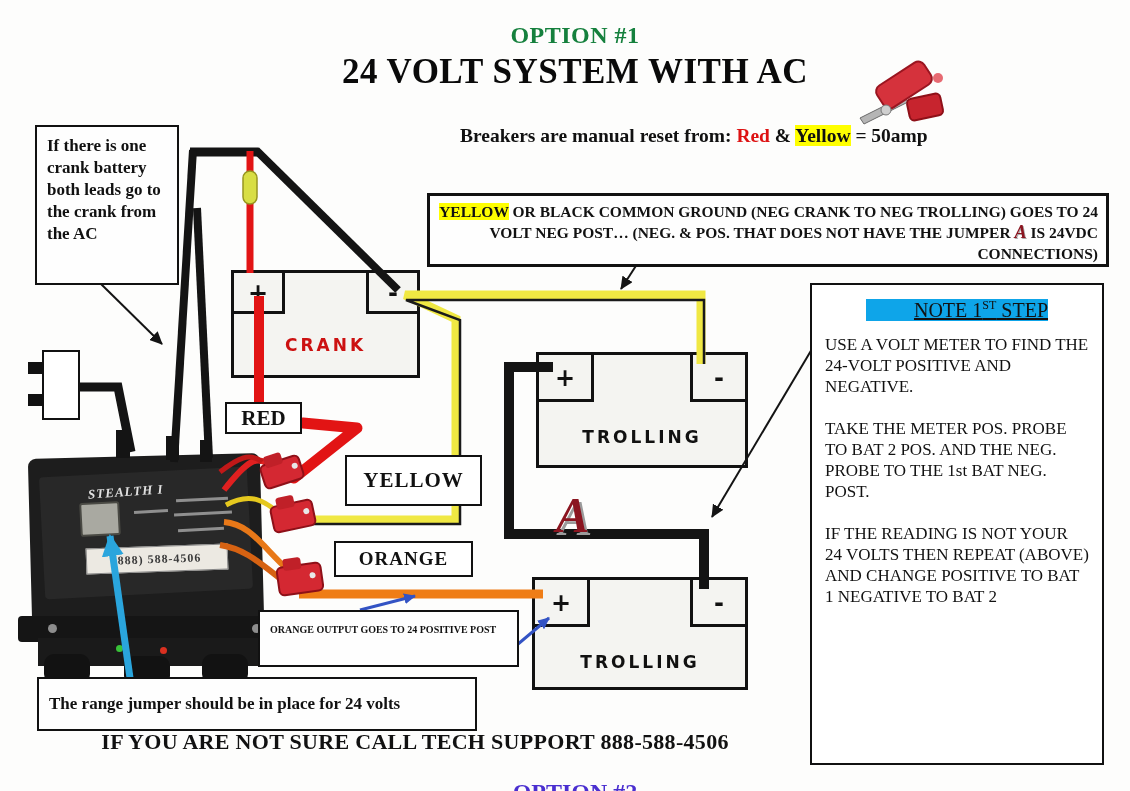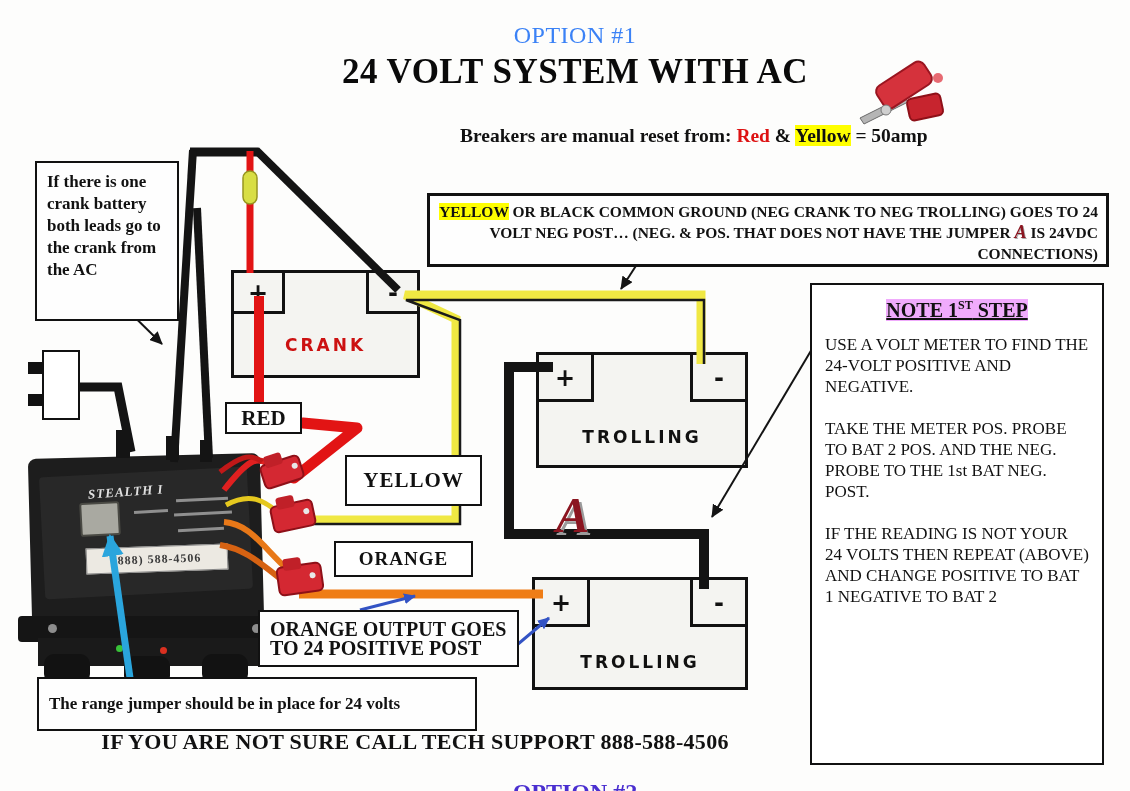--- a/index.html
+++ b/index.html
@@ -1,40 +1,40 @@
 <!DOCTYPE html>
 <html><head>
 <meta charset="utf-8">
 <style>
   html,body{margin:0;padding:0;background:#ffffff;}
   #stage{position:relative;width:1130px;height:791px;background:#fdfdfc;overflow:hidden;
          font-family:"Liberation Serif","DejaVu Serif",serif;color:#111;}
   .abs{position:absolute;}
   
-  .option-title{left:20px;top:22px;width:1110px;text-align:center;font-size:24px;font-weight:normal;color:#3b82f6;letter-spacing:.5px;}
+  .option-title{left:20px;top:22px;width:1110px;text-align:center;font-size:24px;font-weight:bold;color:#15803d;letter-spacing:.5px;}
   .main-title{left:20px;top:52px;width:1110px;text-align:center;font-size:35px;font-weight:bold;color:#0a0a0a;letter-spacing:.5px;}
   .option2-title{left:300px;top:779px;width:550px;text-align:center;font-size:24px;font-weight:bold;color:#4a2fd0;}
   
   .breaker-info{left:460px;top:122px;width:560px;font-size:19.5px;font-weight:bold;line-height:27px;}
   .breaker-info .l2{text-align:right;margin-top:48px;}
   .w-red{color:#dd1212;}
   .w-yellow{background:#ffff00;}
   .w-orange{color:#e8820c;}
   
   .note-frame{border:3px solid #111;background:#fefefe;}
   .ground-note{left:427px;top:193px;width:660px;height:58px;padding:5px 8px;font-size:15.5px;font-weight:bold;line-height:21px;border-width:3px;}
   .jumper-a-inline{color:#8b1520;font-style:italic;font-weight:bold;font-size:18px;text-shadow:1px 1px 0 #aaa;}
-  .crank-note{left:35px;top:125px;width:122px;height:140px;padding:8px 8px 8px 10px;border-width:2px;font-size:17px;font-weight:bold;line-height:22px;margin-top:36px;}
-  .orange-output{left:258px;top:610px;width:237px;height:37px;padding:8px 10px;border-width:2px;font-size:20px;font-weight:bold;line-height:19px;}
+  .crank-note{left:35px;top:125px;width:122px;height:140px;padding:8px 8px 8px 10px;border-width:2px;font-size:17px;font-weight:bold;line-height:22px;}
+  .orange-output{left:258px;top:610px;width:237px;height:37px;padding:8px 10px;border-width:2px;font-size:10px;font-weight:bold;line-height:19px;}
   .range-jumper{left:37px;top:677px;width:416px;height:34px;padding:8px 10px;border-width:2px;font-size:17px;font-weight:bold;line-height:34px;}
   .tech-support{left:0px;top:729px;width:830px;text-align:center;font-size:22px;font-weight:bold;letter-spacing:.3px;}
   
   .note-box{left:810px;top:283px;width:264px;height:462px;padding:8px 13px;border:2px solid #111;background:#fff;font-size:17px;line-height:21px;}
   .note-box .ttl{text-align:center;margin:2px 0 12px 0;}
-  .note-box .ttl .hl{background:#f0abfc;font-weight:bold;font-size:20px;text-decoration:underline;}
+  .note-box .ttl .hl{background:#0ea5e9;font-weight:normal;font-size:20px;text-decoration:underline;padding-left:48px;}
   .note-box .ttl sup{font-size:12px;}
   .note-box p{margin:0 0 21px 0;}
   .note-box p:last-child{margin-bottom:0;}
   .em-u{font-weight:bold;font-style:italic;text-decoration:underline;}
   
   .wire-label{border:2px solid #111;background:#fff;text-align:center;font-weight:bold;font-family:"Liberation Serif",serif;}
   .lbl-red{left:225px;top:402px;width:73px;height:28px;font-size:21px;line-height:28px;}
   .lbl-yellow{left:345px;top:455px;width:133px;height:47px;font-size:21px;line-height:47px;letter-spacing:1px;}
   .lbl-orange{left:334px;top:541px;width:135px;height:32px;font-size:19px;line-height:32px;letter-spacing:1px;}
   

